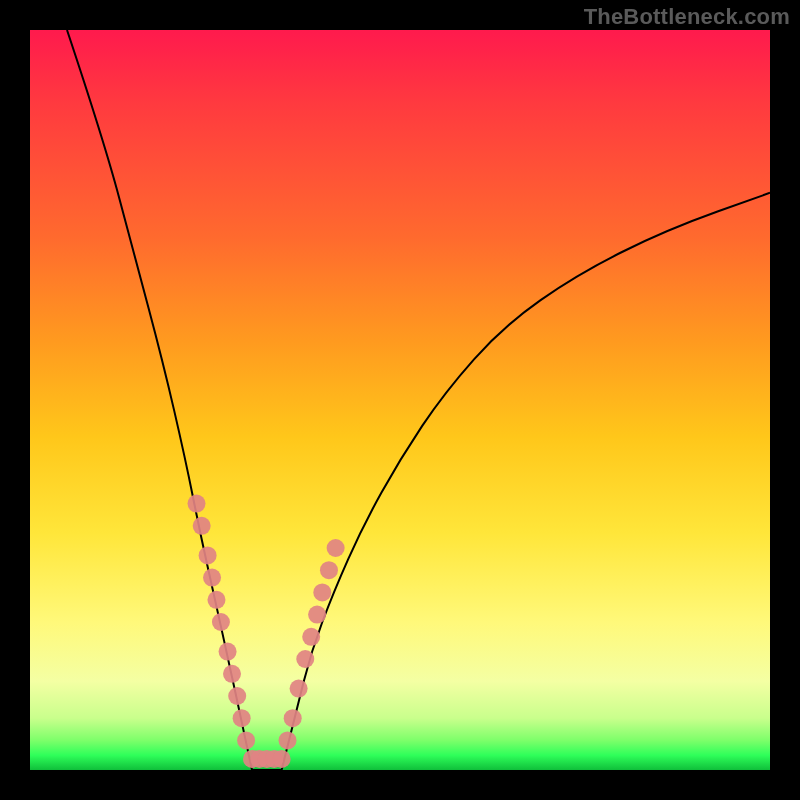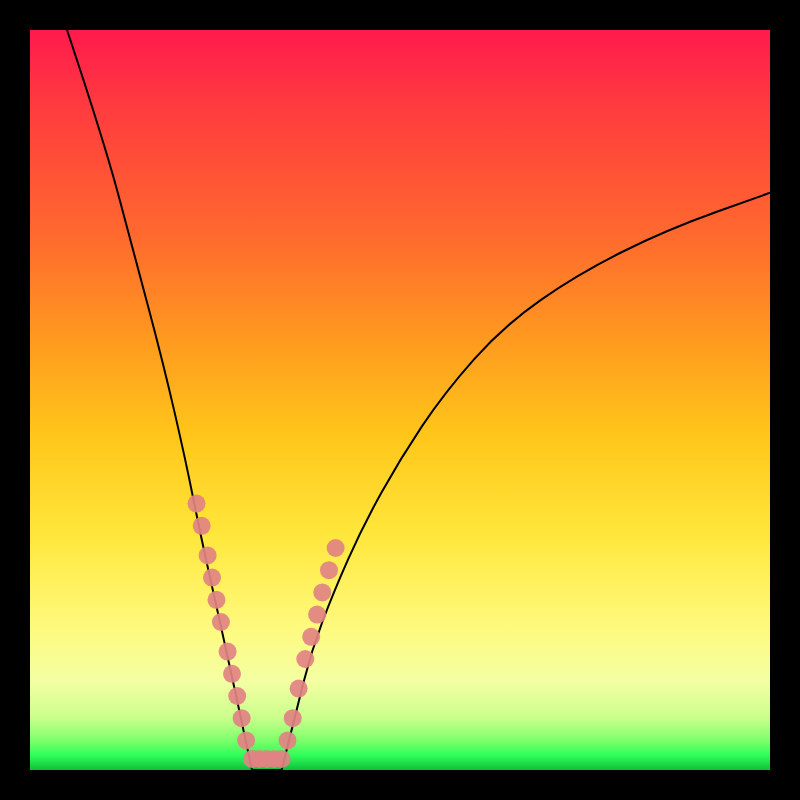--- a/index.html
+++ b/index.html
@@ -54,20 +54,21 @@
   svg.overlay {
     position: absolute;
     top: 0;
     left: 0;
   }
 </style>
 </head>
 <body>
 
 <div class="frame">
+  <div class="watermark">TheBottleneck.com</div>
 
   <div class="plot">
     <svg class="overlay" width="740" height="740" viewBox="0 0 740 740">
       <g>
         <path id="left-curve-path" fill="none" stroke="#000" stroke-width="2" d="M 37 0 Q 74 111 88.80000000000001 166.5 Q 103.60000000000001 222 118.4 277.5 Q 133.2 332.99999999999994 144.3 381.09999999999997 Q 155.4 429.2 162.8 466.2 Q 170.20000000000002 503.2 177.60000000000002 536.5 Q 185 569.8 192.4 603.0999999999999 Q 199.8 636.4 205.35 662.3 Q 210.89999999999998 688.2 216.45 714.1 L 222 740"></path>
       </g>
       <g>
         <path id="right-curve-path" fill="none" stroke="#000" stroke-width="2" d="M 251.60000000000002 740 Q 266.4 680.8 273.79999999999995 651.2 Q 281.2 621.6 292.29999999999995 592 Q 303.4 562.4 318.2 529.0999999999999 Q 333 495.79999999999995 351.5 462.5 Q 370 429.2 392.20000000000005 395.9 Q 414.40000000000003 362.59999999999997 444 329.29999999999995 Q 473.6 296 510.6 270.1 Q 547.6 244.2 592 222.00000000000003 Q 636.4 199.80000000000007 688.2 181.3 L 740 162.79999999999995"></path>
       </g>
       <g>

